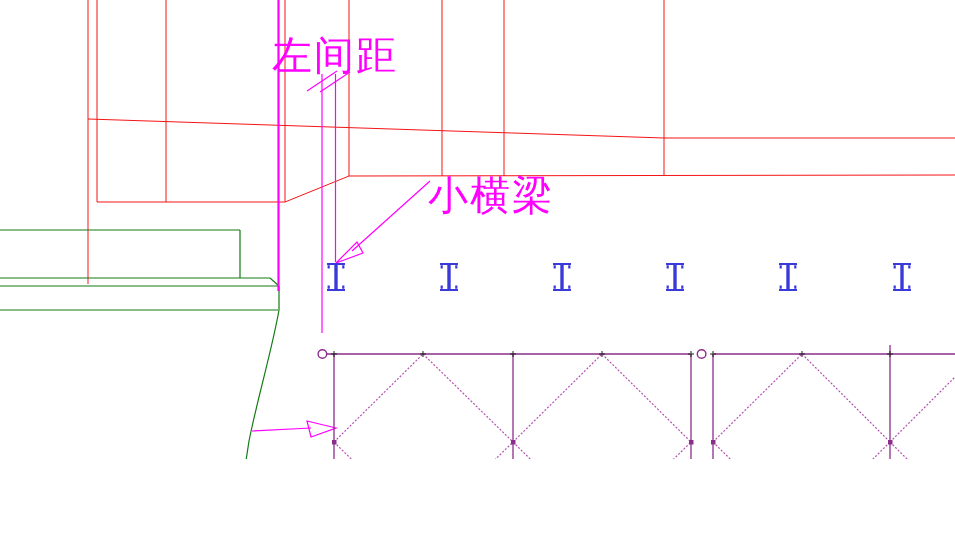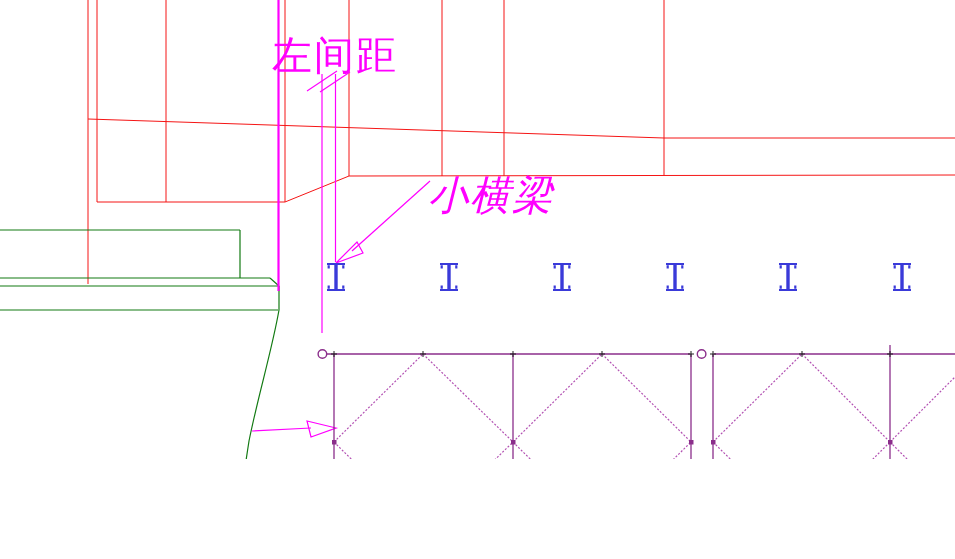--- a/index.html
+++ b/index.html
@@ -158,15 +158,15 @@
         <use href="#ptmark" x="713" y="354"></use>
           <use href="#ptmark" x="713" y="530"></use>
         <use href="#ptmark" x="890" y="354"></use>
           <use href="#ptmark" x="890" y="530"></use>
       </g>
     </g>
   </svg>
 
   <div class="cad-label" style="left:272px;top:36px;">左间距</div>
 
-  <div class="cad-label" style="left:428px;top:176px;font-style:italic;">小横梁</div>
+  <div class="cad-label" style="left:428px;top:176px;">小横梁</div>
 
 </div>
 
 </body></html>

